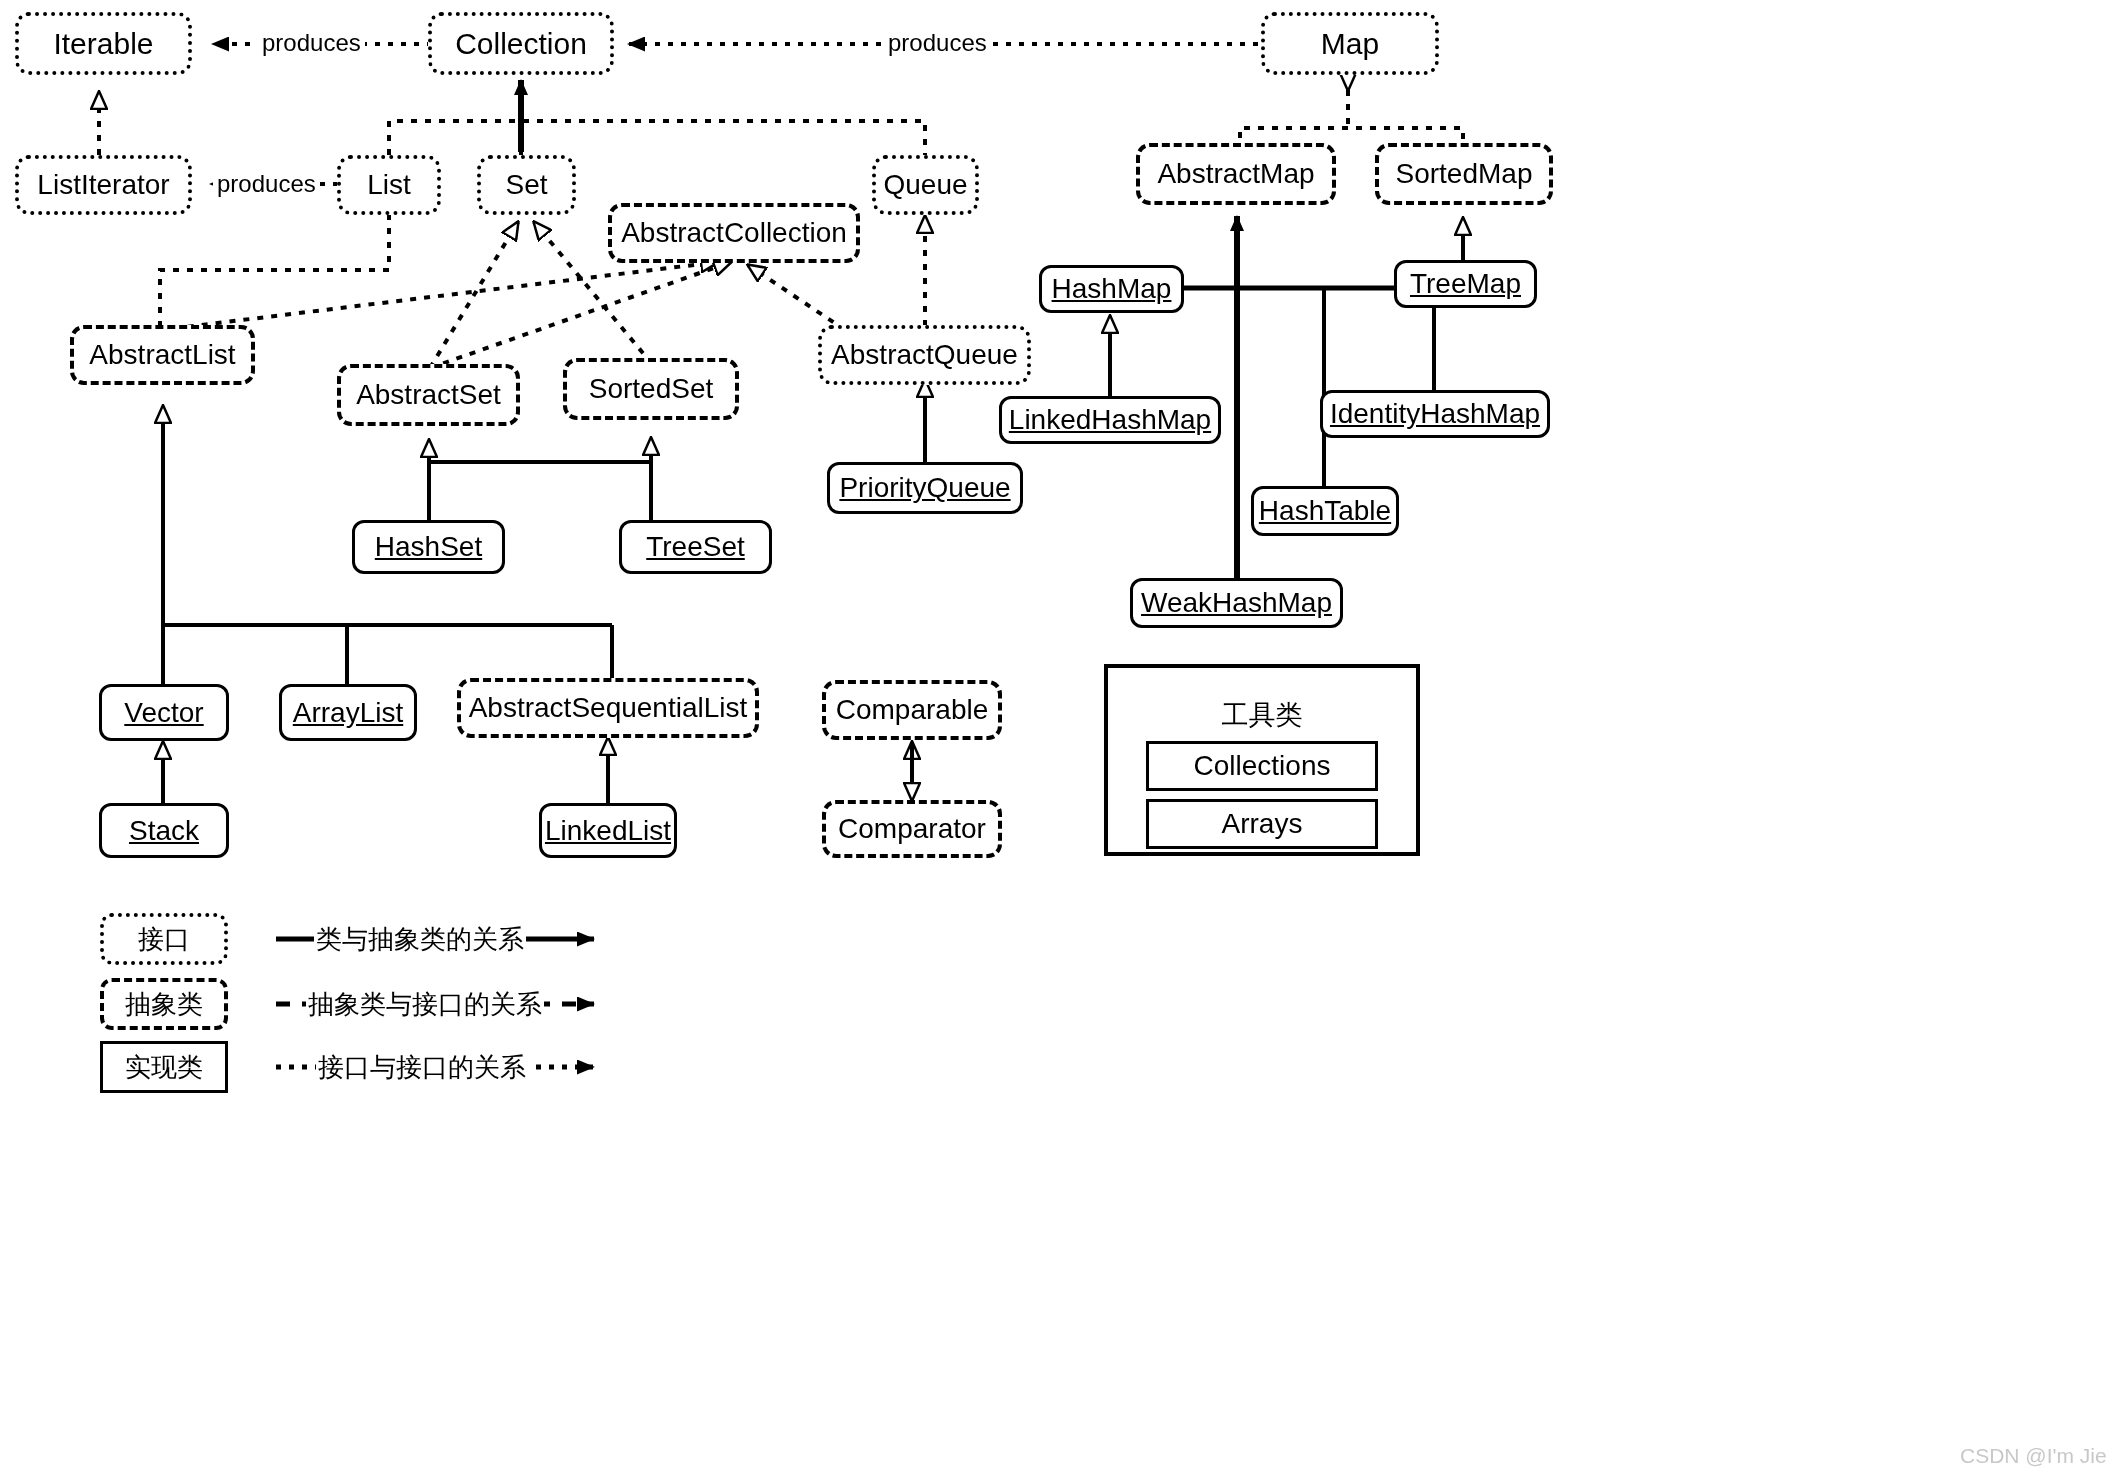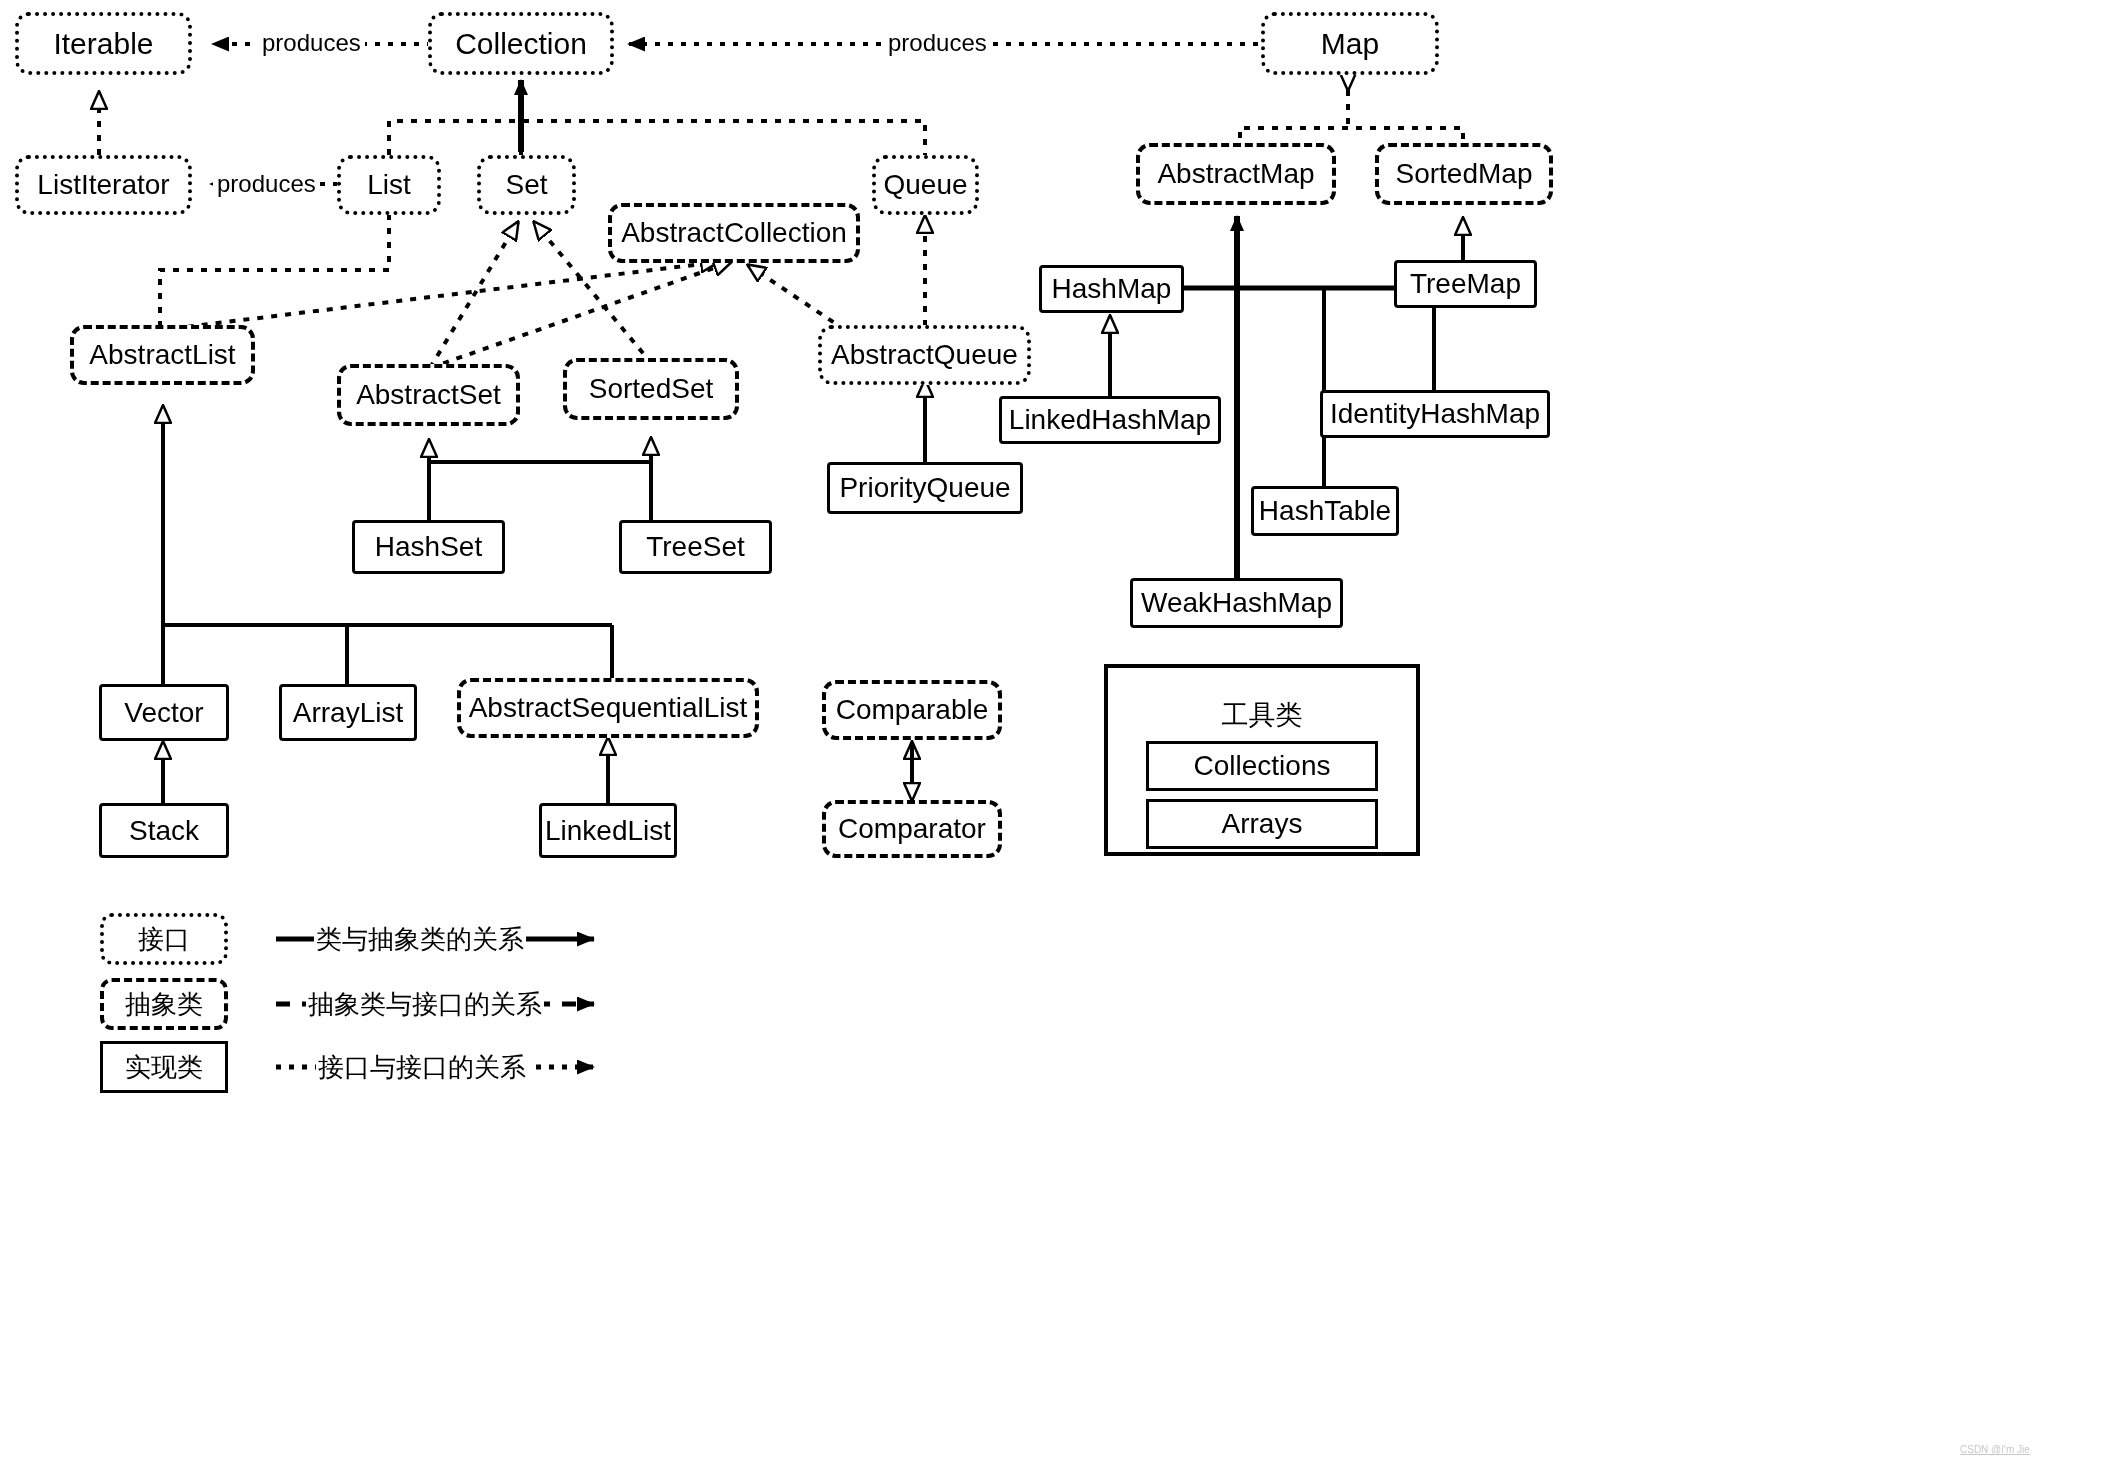--- a/index.html
+++ b/index.html
@@ -39,21 +39,22 @@
   .node.iface {
     border: 4px dotted #000000;
     border-radius: 14px;
   }
   .node.abs {
     border: 4px dashed #000000;
     border-radius: 14px;
   }
   .node.impl {
     border: 3px solid #000000;
-    border-radius: 4px;
+    border-radius: 12px;
+    text-decoration: underline;
   }
   .lbl {
     display: block;
   }
   .edge-label {
     position: absolute;
     background: #ffffff;
     color: #000000;
     padding: 0 4px;
     z-index: 6;
@@ -103,24 +104,23 @@
     align-items: center;
   }
   .legend-text {
     color: #000000;
     white-space: nowrap;
     padding: 0 2px;
   }
   #watermark {
     position: absolute;
     color: #c8c8c8;
-    font-size: 10px;
+    font-size: 21px;
     z-index: 8;
     white-space: nowrap;
-    text-decoration: underline;
   }
 </style>
 </head>
 <body>
 
 <div id="stage">
 
   <svg id="edges" viewBox="0 0 2116 1476" xmlns="http://www.w3.org/2000/svg">
     <defs>
       <marker id="solidArrow" markerWidth="16" markerHeight="14" refX="15" refY="7" orient="auto" markerUnits="userSpaceOnUse">

